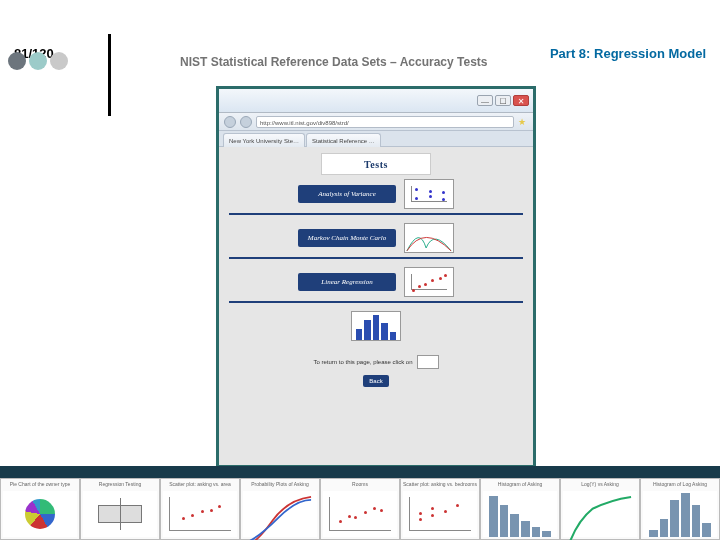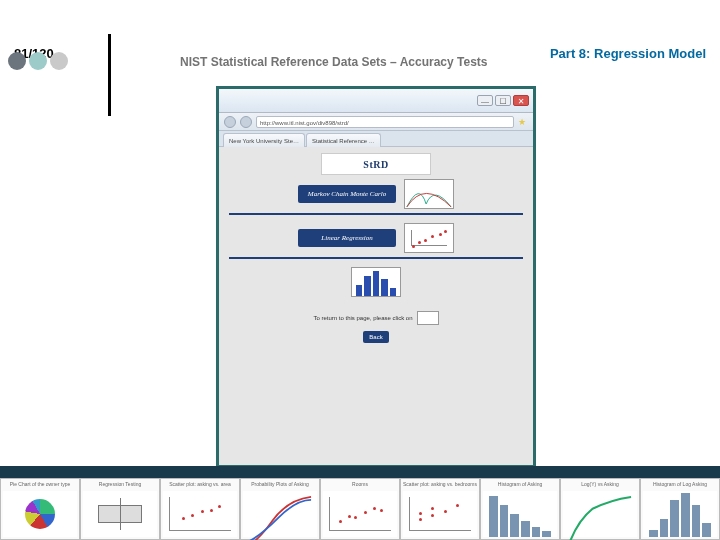--- a/index.html
+++ b/index.html
@@ -203,23 +203,35 @@
     <div class="navbtn"></div>
     <div class="navbtn"></div>
     <div class="addr">http://www.itl.nist.gov/div898/strd/</div>
     <div class="star">★</div>
   </div>
   <div class="tabrow">
     <div class="tab">New York University Ste…</div>
     <div class="tab">Statistical Reference …</div>
   </div>
   <div class="page">
-    <div class="logo">StRD</div>
-
-
+    <div class="logo">Tests</div>
+
+
+    <div class="section">
+      <div class="sec-label">Analysis of Variance</div>
+      <div class="thumb">
+        <div class="axis"></div>
+        <div class="dotc" style="left:20%;top:30%;background:#33c;"></div>
+        <div class="dotc" style="left:20%;top:60%;background:#33c;"></div>
+        <div class="dotc" style="left:50%;top:35%;background:#33c;"></div>
+        <div class="dotc" style="left:50%;top:55%;background:#33c;"></div>
+        <div class="dotc" style="left:78%;top:40%;background:#33c;"></div>
+        <div class="dotc" style="left:78%;top:65%;background:#33c;"></div>
+      </div>
+    </div>
 
     <div class="section">
       <div class="sec-label">Markov Chain Monte Carlo</div>
       <div class="thumb">
         <svg class="curve" viewBox="0 0 50 30">
           <path d="M2,28 Q15,2 22,25 Q30,5 48,28" stroke="#2a8" fill="none" stroke-width="1"></path>
           <path d="M2,28 Q20,0 48,28" stroke="#c33" fill="none" stroke-width="1"></path>
         </svg>
       </div>
     </div>

